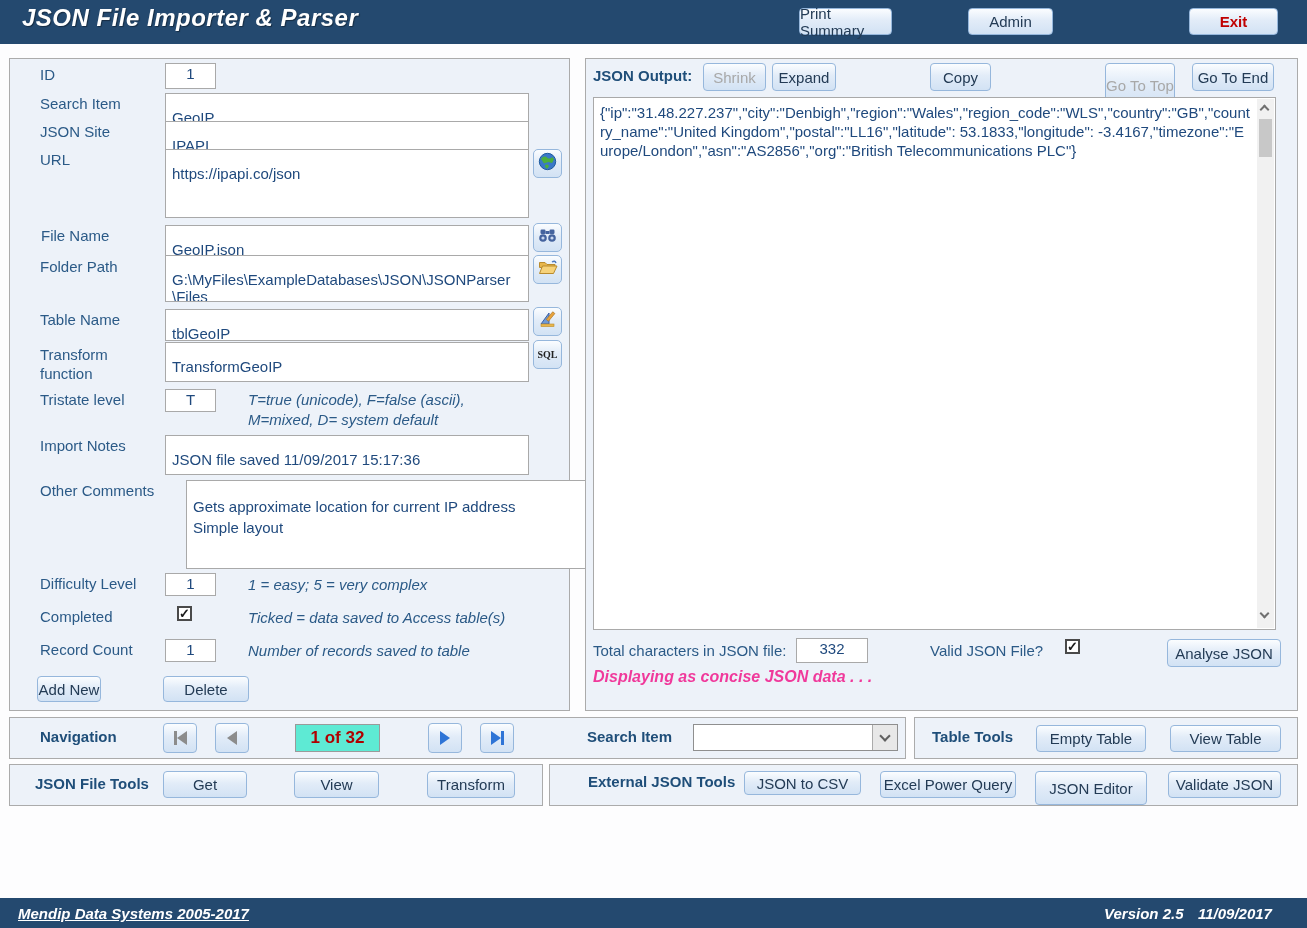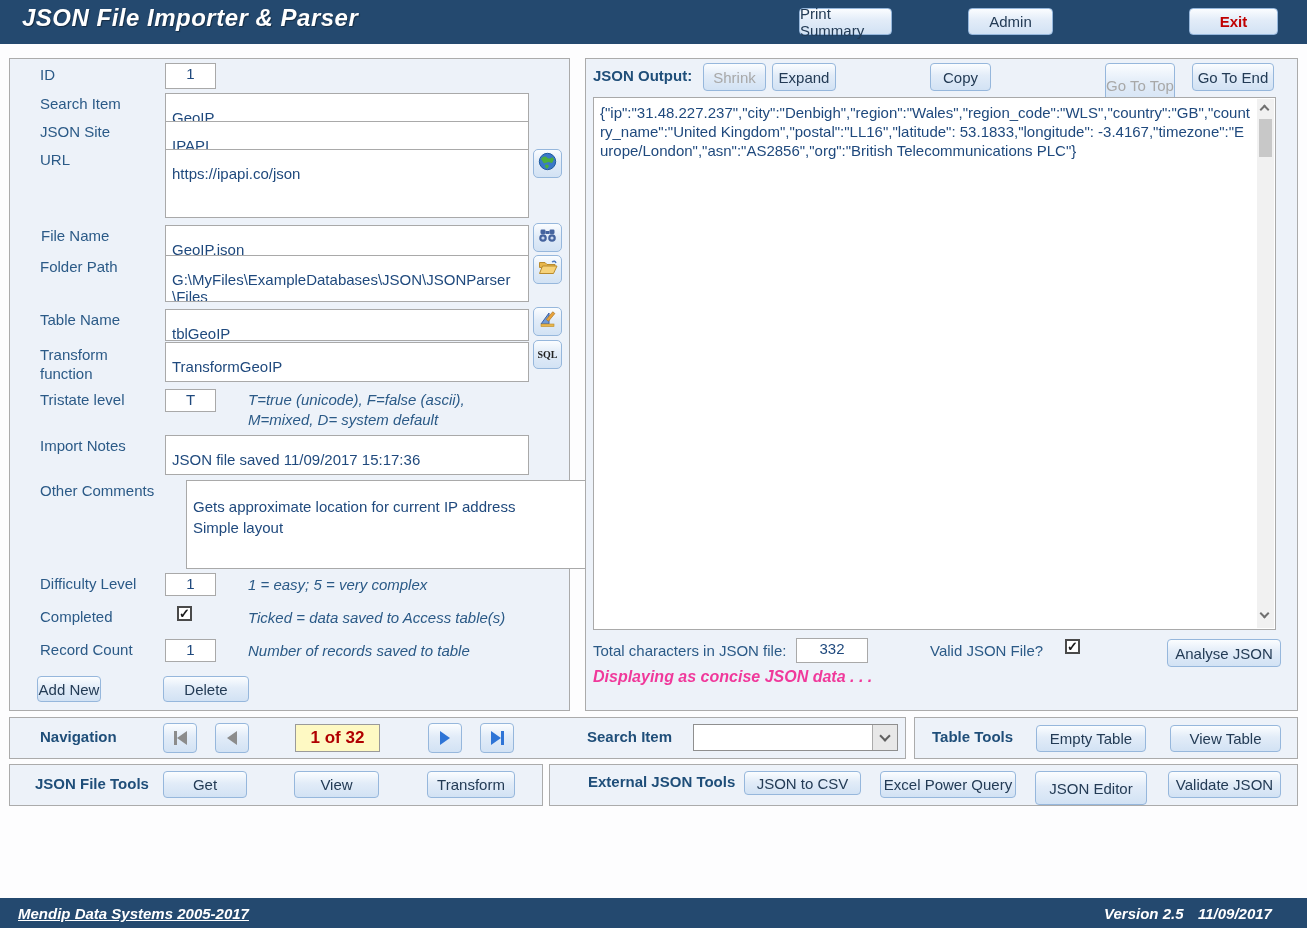--- a/index.html
+++ b/index.html
@@ -83,21 +83,21 @@
   .chev.down span { transform:rotate(225deg); top:-2px; }
 
   
   .navbtn { width:34px; height:30px; }
   .tri-r { width:0; height:0; border-top:7px solid transparent; border-bottom:7px solid transparent; border-left:10px solid #2E74D6; }
   .tri-l { width:0; height:0; border-top:7px solid transparent; border-bottom:7px solid transparent; border-right:10px solid #8C8C8C; }
   .bar { width:3px; height:14px; }
   .bar.gray { background:#8C8C8C; }
   .bar.blue { background:#2E74D6; }
   .recbox {
-    background:#fef9c3; border:1px solid #9A9A9A; color:#B00000;
+    background:#5eead4; border:1px solid #9A9A9A; color:#B00000;
     font-weight:bold; font-size:17px; display:flex; align-items:center; justify-content:center;
   }
 
   
   .combo { background:#FFF; border:1px solid #8F8F8F; }
   .combo-btn {
     position:absolute; right:0; top:0; bottom:0; width:25px;
     background:#E8E8E8; border-left:1px solid #ABABAB;
     display:flex; align-items:center; justify-content:center;
   }

